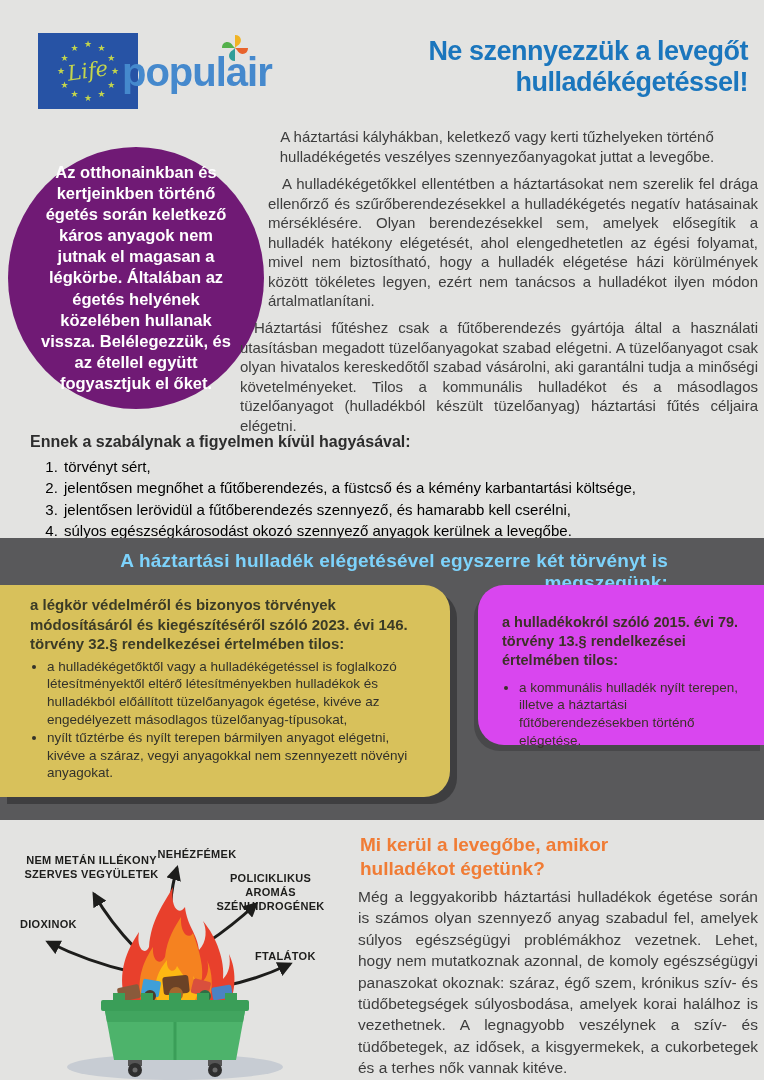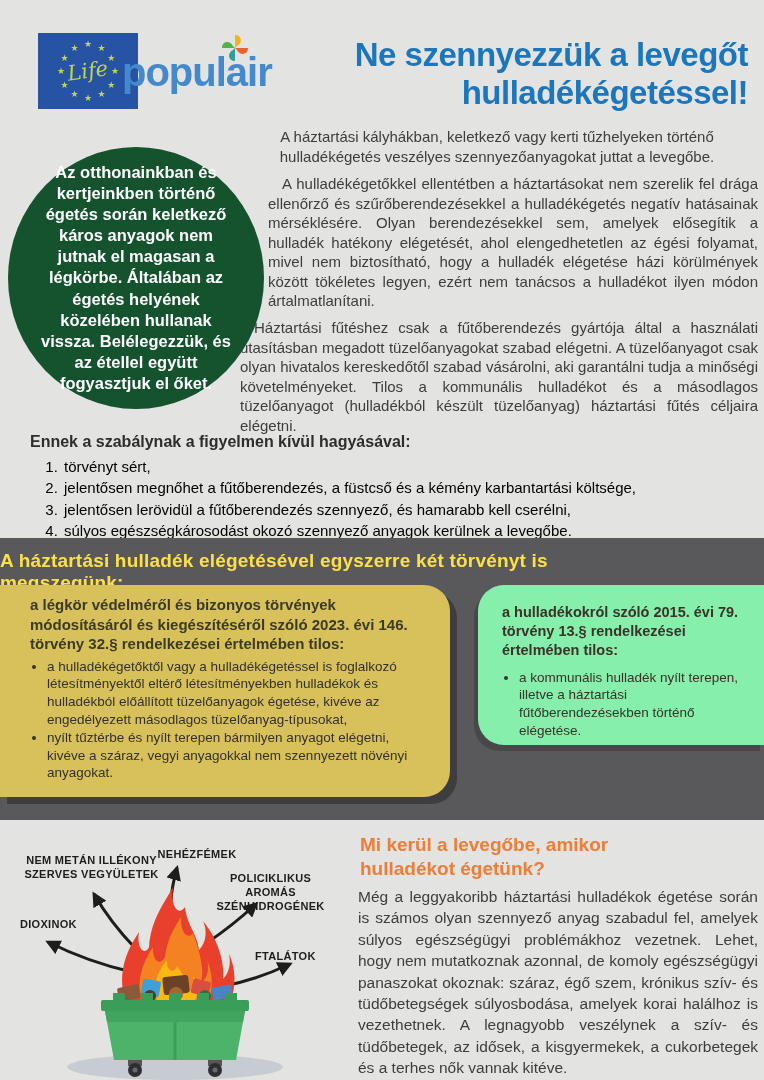--- a/index.html
+++ b/index.html
@@ -16,31 +16,31 @@
   
   .eu-logo { position:absolute; left:38px; top:33px; width:100px; height:76px; }
   .brand {
     position:absolute; left:122px; top:50px;
     font-size:40px; font-weight:bold; color:#4589cd; letter-spacing:-1px;
   }
   .pinwheel { position:absolute; left:219px; top:32px; width:32px; height:32px; }
   .main-title {
     position:absolute; right:16px; top:36px; width:480px;
     text-align:right; color:#1b76bd; font-weight:bold;
-    font-size:33px; line-height:1.15; letter-spacing:-0.5px;
+    font-size:27px; line-height:1.15; letter-spacing:-0.5px;
   }
 
   
   .lead {
     position:absolute; left:236px; top:127px; width:522px;
     text-align:center; font-size:15px; line-height:1.3; color:#3d3d3d;
   }
   .circle {
     position:absolute; left:8px; top:147px; width:256px; height:262px;
-    background:#14532d; border-radius:50%;
+    background:#701a75; border-radius:50%;
     display:flex; align-items:center; justify-content:center;
     padding:26px;
   }
   .circle p {
     color:#ffffff; font-weight:bold; font-size:16.5px;
     line-height:1.28; text-align:center;
   }
   .para1 {
     position:absolute; left:268px; top:174px; width:490px;
     font-size:15px; line-height:1.3; color:#3d3d3d;
@@ -63,42 +63,42 @@
   }
   .rules-list li { padding-left:2px; }
 
   
   .band {
     position:absolute; left:0; top:538px; width:764px; height:282px;
     background:#59595b;
   }
   .band-title {
     position:absolute; left:0; top:12px; width:668px;
-    text-align:left; color:#fde047; font-weight:bold; font-size:19px;
+    text-align:right; color:#7dd3fc; font-weight:bold; font-size:19px;
     letter-spacing:0.2px;
   }
   .law-box-left {
     position:absolute; left:0; top:47px; width:450px; height:212px;
     background:#d8c15b; border-radius:0 26px 26px 0;
     box-shadow:7px 7px 0 rgba(40,40,42,0.55);
     padding:10px 30px 10px 30px;
   }
   .law-box-left h3 {
     font-size:15px; font-weight:bold; color:#3b3b26; line-height:1.3;
     margin-bottom:4px;
   }
   .law-box-left ul, .law-box-right ul { margin-left:17px; }
   .law-box-left li {
     font-size:13.5px; color:#33322a; line-height:1.32; text-align:left;
   }
   .law-box-right {
     position:absolute; right:0; top:47px; width:286px; height:160px;
-    background:#86efac; border-radius:26px 0 0 26px;
+    background:#d946ef; border-radius:26px 0 0 26px;
     box-shadow:-4px 6px 0 rgba(40,40,42,0.35);
-    padding:18px 18px 10px 24px;
+    padding:28px 18px 10px 24px;
   }
   .law-box-right h3 {
     font-size:14.5px; font-weight:bold; color:#3c3228; line-height:1.3;
     margin-bottom:9px;
   }
   .law-box-right li {
     font-size:13.5px; color:#3a3128; line-height:1.32;
   }
 
   

